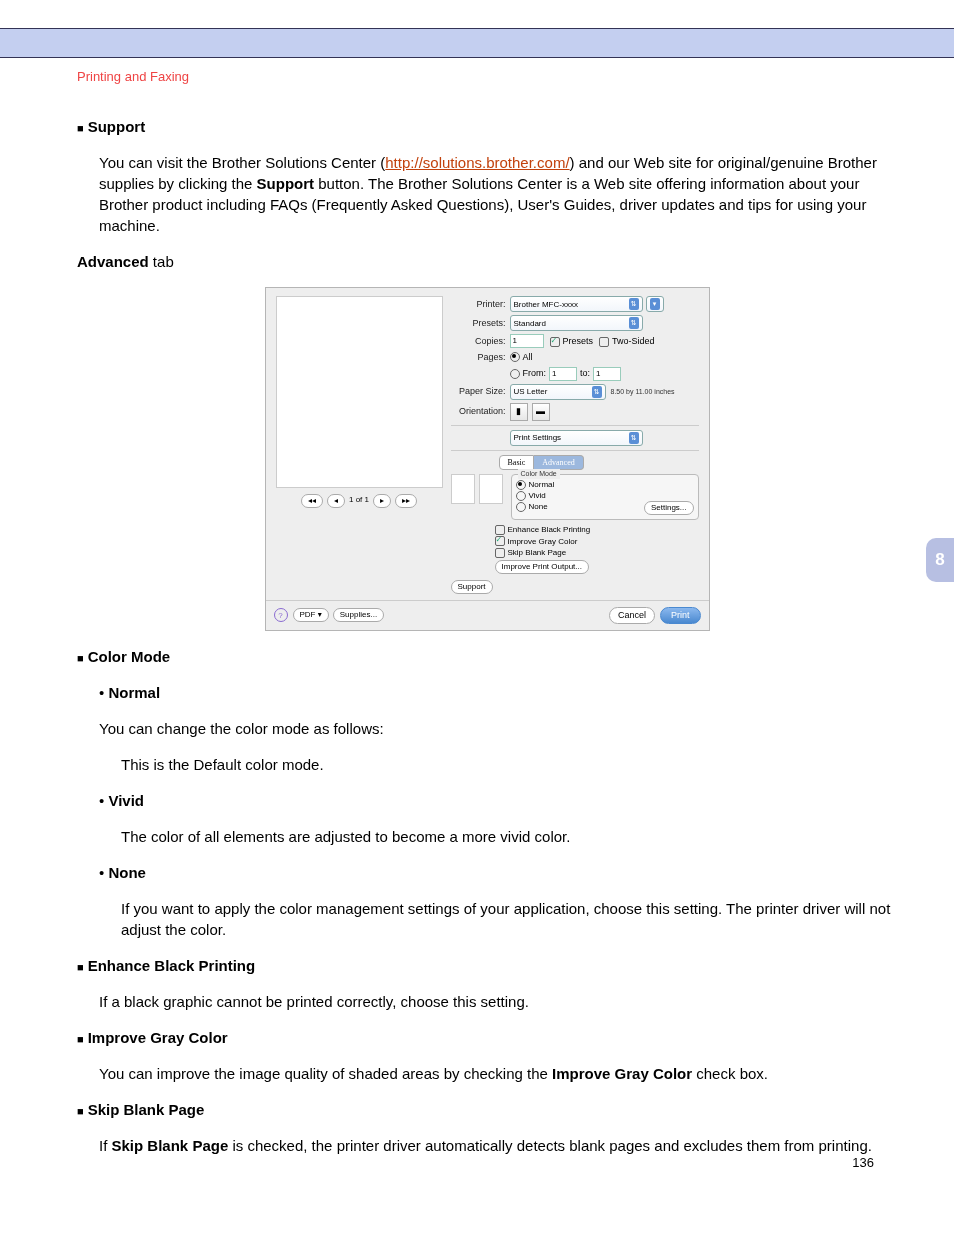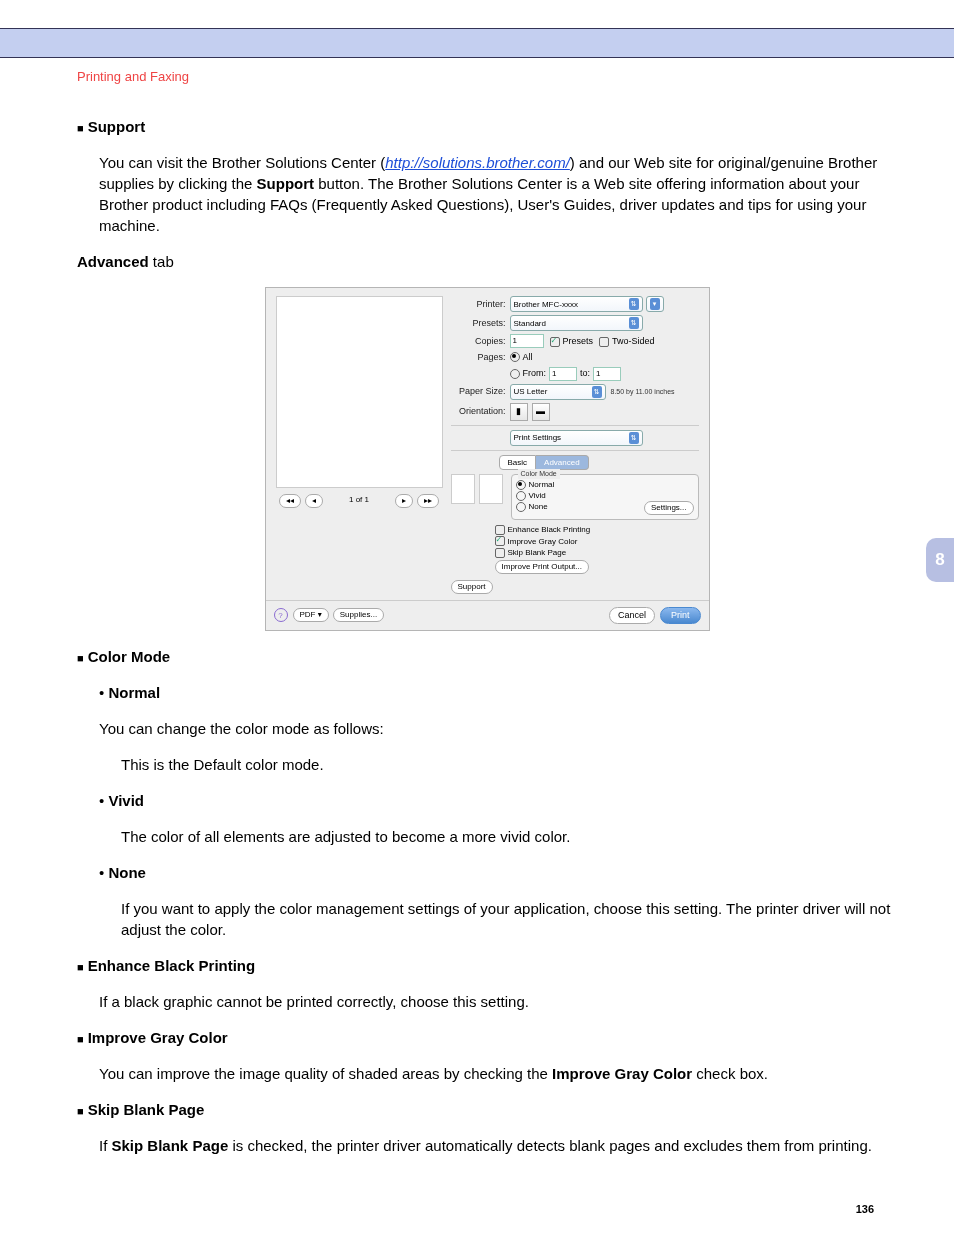--- a/index.html
+++ b/index.html
@@ -26,43 +26,42 @@
     color: #ef4444;
     font-size: 13px;
     margin-bottom: 30px;
   }
   .bullet-square {
     font-size: 11px;
     margin-right: 4px;
   }
   .indent1 { margin-left: 22px; }
   .indent2 { margin-left: 44px; }
-  a.ul { text-decoration: underline; color: #1d4ed8; font-style: italic; }
+  a.ul { text-decoration: underline; color: #c2410c; }
   .chapter-tab {
     position: absolute;
     right: 0;
     top: 538px;
     width: 28px;
     height: 44px;
     background: #b7bfe2;
     border-radius: 10px 0 0 10px;
     color: #fff;
     font-weight: bold;
     font-size: 17px;
     display: flex;
     align-items: center;
     justify-content: center;
   }
   .page-number {
     position: absolute;
     right: 80px;
     top: 1154px;
-    font-weight: bold;
-    font-size: 11px;
-    margin-top: 48px;
+    font-weight: normal;
+    font-size: 13px;
   }
   
   .dialog {
     width: 443px;
     margin: 6px auto 10px auto;
     background: #eee;
     border: 1px solid #b5b5b5;
     font-size: 9px;
     position: relative;
   }
@@ -112,21 +111,21 @@
     padding:0 2px; background:#fff; display:inline-block;
   }
   .radio,.chk {
     width:8px;height:8px;border:1px solid #666;margin-right:3px;
     display:inline-block;vertical-align:middle;
   }
   .radio{border-radius:50%;position:relative;}
   .radio.sel-dot:after{content:"";width:4px;height:4px;background:#000;border-radius:50%;position:absolute;left:1px;top:1px;}
   .chk{border-radius:2px;position:relative;}
   .chk.on:after{content:"✓";font-size:8px;color:#2a7;position:absolute;left:0;top:-3px;}
-  .tabs { display:flex; margin:4px 0 2px 48px; }
+  .tabs { display:flex; margin:4px 0 2px 48px;font-family:Liberation Serif, serif; }
   .tab {
     border:1px solid #aaa; padding:1px 8px; font-size:8px;
     background:#fff;
   }
   .tab.first{border-radius:4px 0 0 4px;}
   .tab.last{border-radius:0 4px 4px 0;border-left:none;}
   .tab.active{background:#9cb8de;color:#fff;}
   .group {
     border:1px solid #bbb; border-radius:4px; padding:4px;
     margin: 8px 0 0 40px; font-size:8px; background:#f6f6f6;
@@ -182,21 +181,21 @@
 
   <style></style>
 
   <div class="dialog">
     <div class="dlg-body">
       <div>
         <div class="preview-pane"></div>
         <div class="nav">
           <span class="btn">◂◂</span>
           <span class="btn">◂</span>
-          <span style="font-size:8px;margin:0 22px;">1 of 1</span>
+          <span style="font-size:8px;margin:0 0;">1 of 1</span>
           <span class="btn">▸</span>
           <span class="btn">▸▸</span>
         </div>
       </div>
       <div class="form">
         <div class="row">
             <span class="lbl">Printer:</span>
           <span class="sel" style="width:125px;">
               <span>Brother MFC-xxxx</span>
               <span class="arrow">⇅</span>

